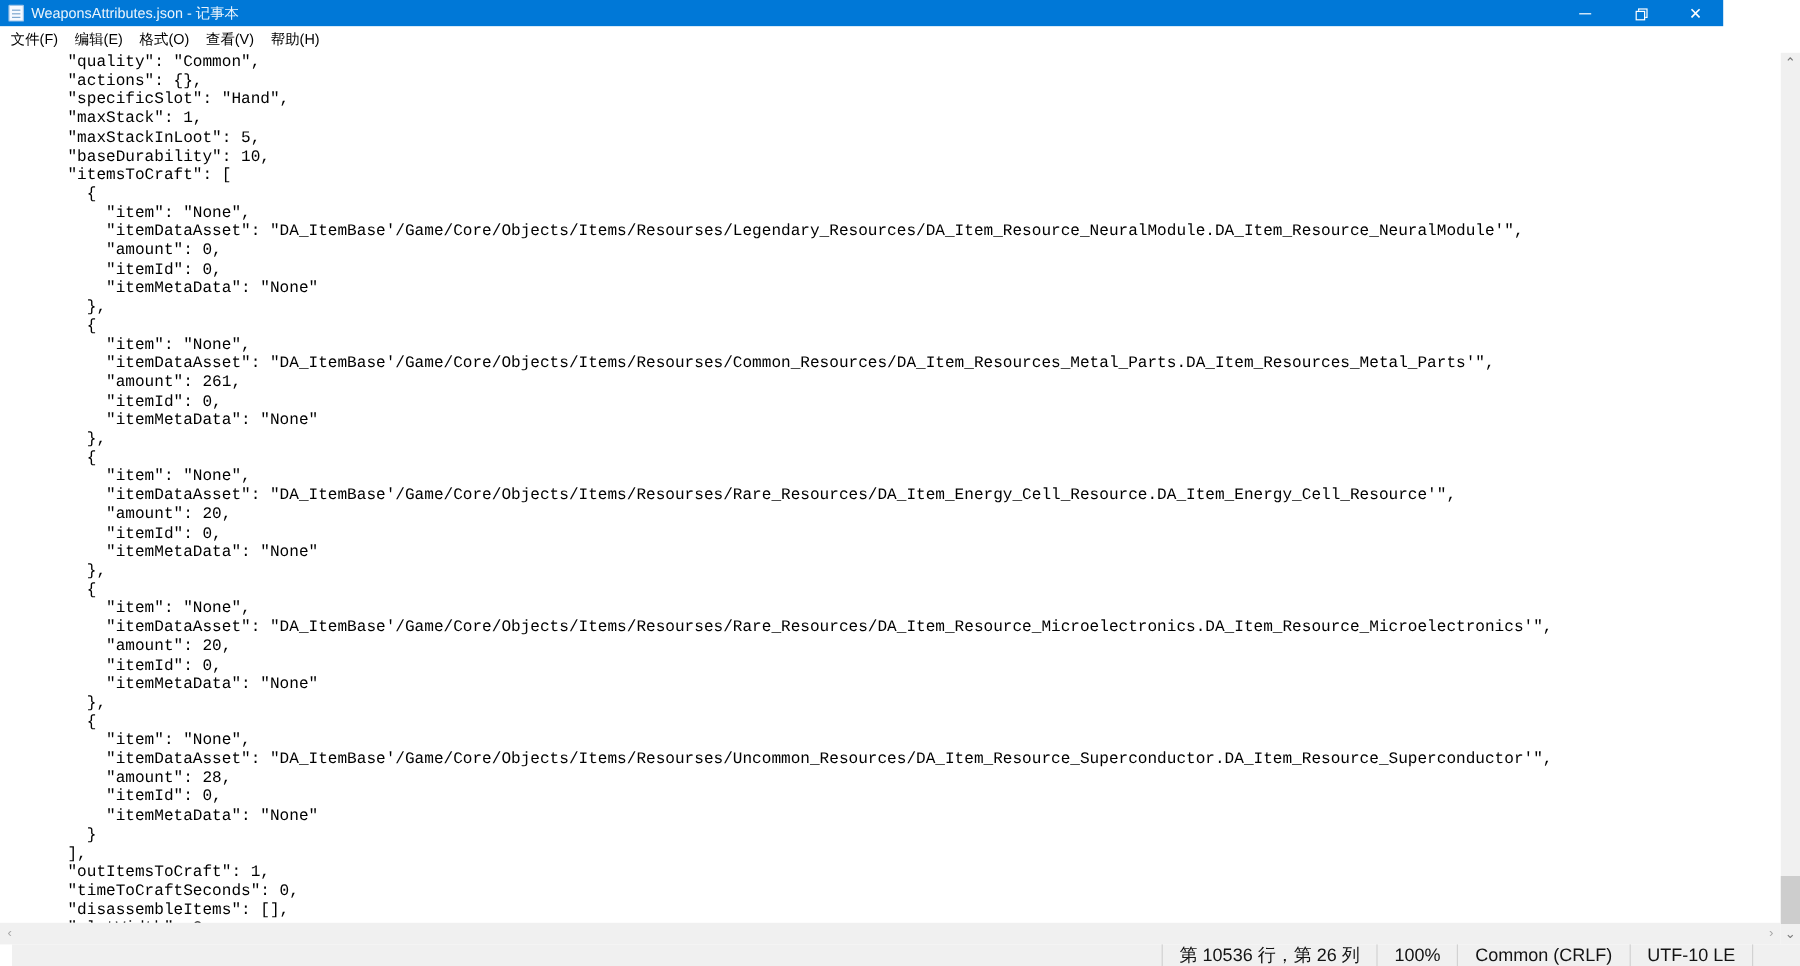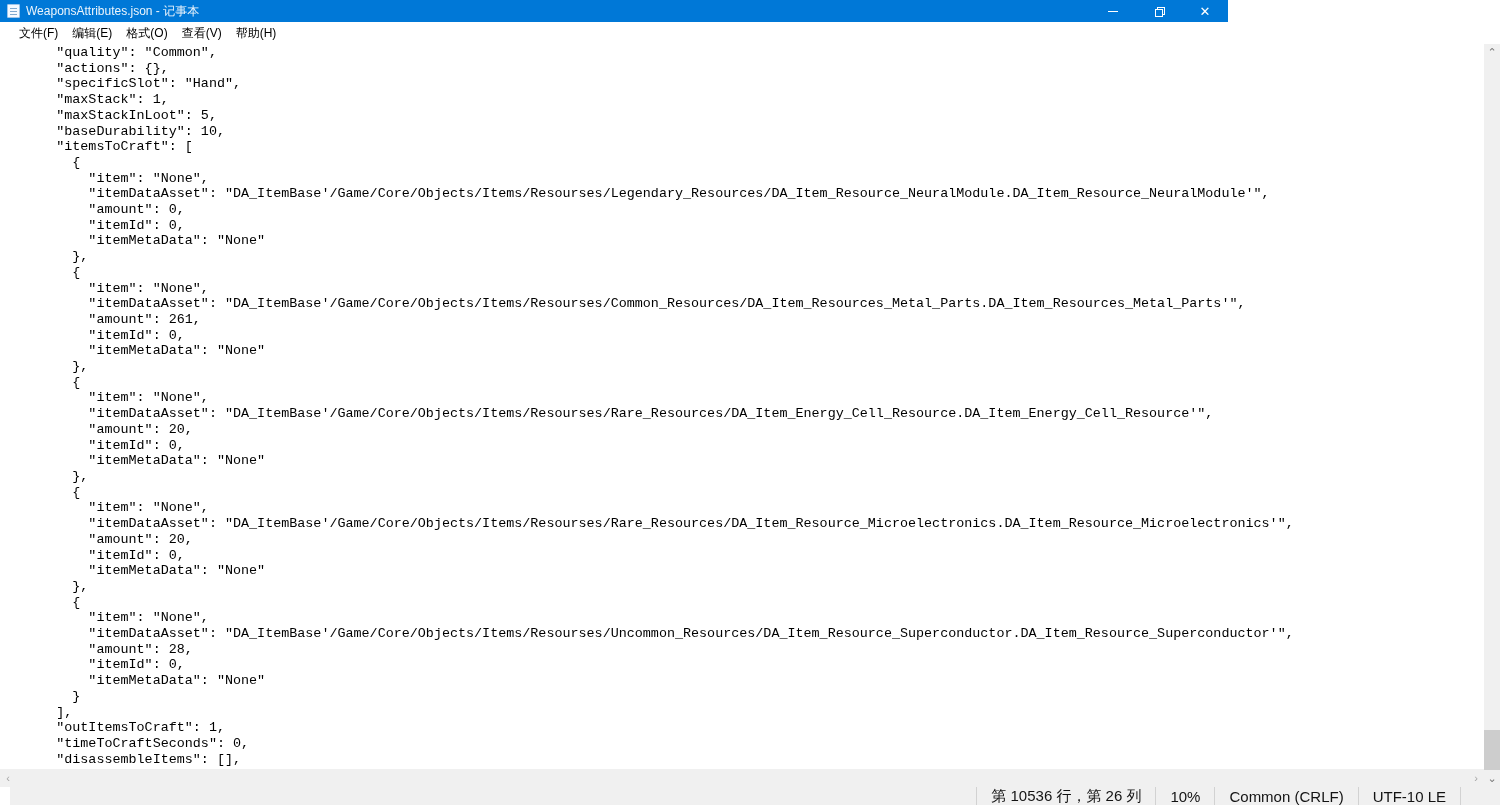--- a/index.html
+++ b/index.html
@@ -1,41 +1,41 @@
 <!DOCTYPE html>
 <html><head>
 <meta charset="utf-8">
 <style>
   * { box-sizing: border-box; margin: 0; padding: 0; }
   html,body { width:1500px; height:805px; overflow:hidden; }
   body { font-family:"Liberation Sans", sans-serif; background:#ffffff; }
   .app { position:relative; width:1500px; height:805px; background:#fff; overflow:hidden; }
 
   
-  .titlebar { position:absolute; left:0; top:0; width:1228px; height:22px;
+  .titlebar { position:absolute; left:0; top:0; width:1436px; height:22px;
     background:#0078d7; display:flex; align-items:center; }
   .app-icon { width:13px; height:14px; margin:0 6px 0 7px; background:#f5f9ff;
     border:1px solid #9ec4e8; border-radius:1px; position:relative; flex:0 0 auto; }
   .app-icon::before { content:""; position:absolute; left:2px; top:3px; width:7px; height:1px;
     background:#7fa8cf; box-shadow:0 3px 0 #7fa8cf, 0 6px 0 #7fa8cf; }
   .title-text { color:rgba(255,255,255,0.92); font-size:12px; white-space:nowrap; }
   .caption-btns { margin-left:auto; display:flex; height:22px; }
   .cap-btn { width:46px; height:22px; display:flex; align-items:center; justify-content:center;
     color:#ffffff; font-size:12px; }
   .min-glyph { width:10px; height:1px; background:#fff; }
   .restore-glyph { position:relative; width:8px; height:8px; }
   .restore-glyph::before { content:""; position:absolute; left:2px; top:0; width:6px; height:6px;
     border:1px solid #fff; }
   .restore-glyph::after { content:""; position:absolute; left:0; top:2px; width:6px; height:6px;
     border:1px solid #fff; background:#0078d7; }
   .close-glyph { font-size:13px; line-height:1; }
 
   
   .menubar { position:absolute; left:0; top:22px; width:1500px; height:22px; background:#ffffff;
-    display:flex; align-items:center; padding-left:12px; }
+    display:flex; align-items:center; padding-left:2px; }
   .menu-item { font-size:12px; color:#000; padding:3px 7px; white-space:nowrap; }
 
   
   .editor { position:absolute; left:0; top:44px; width:1484px; height:725px; background:#fff;
     overflow:hidden; }
   .editor pre { font-family:"Liberation Mono", monospace; font-size:13.4px; line-height:15.7px;
     color:#000; padding:1px 0 0 8px; white-space:pre; }
 
   
   .vscroll { position:absolute; right:0; top:44px; width:16px; height:743px; background:#f0f0f0; }
@@ -144,19 +144,19 @@
   </div>
 
   <div class="hscroll">
     <div class="scroll-arrow h-left">‹</div>
     <div class="scroll-arrow h-right">›</div>
   </div>
 
   <div class="statusbar">
     <div class="status-spacer"></div>
     <div class="status-cell">第 10536 行，第 26 列</div>
-    <div class="status-cell">10%</div>
+    <div class="status-cell">100%</div>
     <div class="status-cell">Common (CRLF)</div>
     <div class="status-cell">UTF-10 LE</div>
     <div class="status-cell tail"></div>
   </div>
 
 </div>
 
 </body></html>

